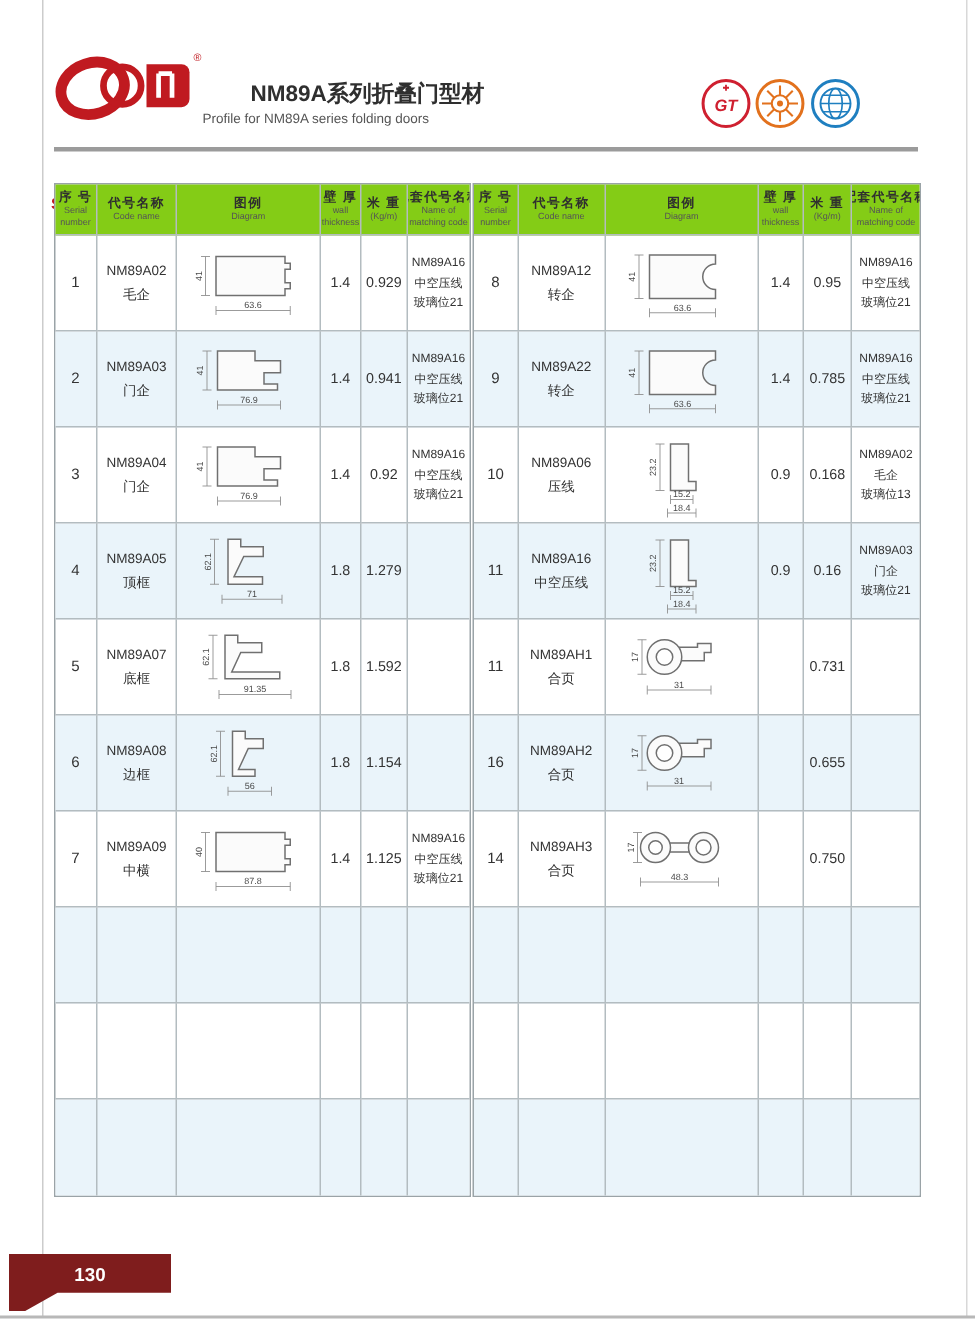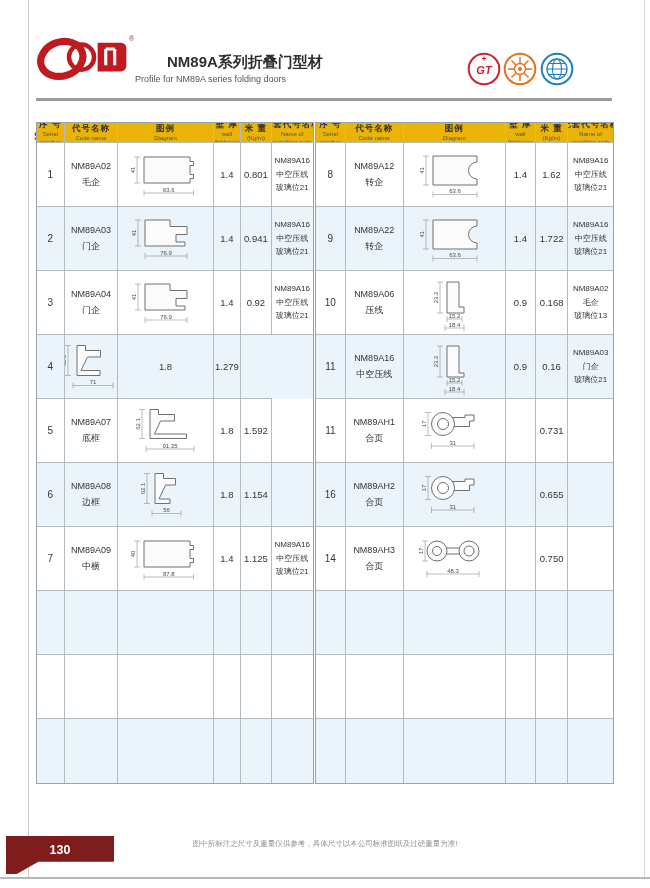--- a/index.html
+++ b/index.html
@@ -15,21 +15,21 @@
          color:#c01a20;letter-spacing:0.2px;margin-top:46px;}
   .title-zh{position:absolute;left:135px;top:53px;font-size:15px;font-weight:bold;color:#2f2f2f;margin-left:32px;}
   .title-en{position:absolute;left:135px;top:74px;font-size:9px;color:#555;}
   .hrule{position:absolute;left:36px;top:98px;width:576px;height:3px;background:#9b9b9b;}
   .badge{position:absolute;top:52px;width:34px;height:34px;}
   
   .ptable{position:absolute;top:122px;border:1px solid #9aa3a7;background:#fff;}
   .ptable-left{left:36px;width:276px;}
   .ptable-right{left:315px;width:297px;}
   .trow{display:grid;grid-template-columns:10% 19.5% 34.5% 10% 11% 15%;height:64px;}
-  .trow.thead{height:20px;background:#eab308;}
+  .trow.thead{height:34px;background:#84cc16;}
   .trow.alt{background:#eaf4fa;}
   .tc{border-right:1px solid #b3bcc0;border-bottom:1px solid #b3bcc0;display:flex;
       flex-direction:column;align-items:center;justify-content:center;text-align:center;
       overflow:hidden;min-width:0;}
   .tc:last-child{border-right:none;}
   .trow:last-child .tc{border-bottom:none;}
   .th .zh{font-size:8.5px;font-weight:bold;color:#2f2f2f;letter-spacing:1px;white-space:nowrap;}
   .th .en{font-size:6px;color:#555;line-height:1.2;padding:0 1px;}
   .cell-serial{font-size:10px;color:#333;}
   .cell-code{font-size:9px;color:#333;line-height:1.7;}
@@ -128,21 +128,21 @@
             <line class="dim" x1="16" y1="11" x2="22" y2="11"></line>
             <line class="dim" x1="16" y1="37" x2="22" y2="37"></line>
             <text class="dlbl" x="16.5" y="24" text-anchor="middle" transform="rotate(-90 16.5 24)">41</text>
             <line class="dim" x1="26" y1="47" x2="75.5" y2="47"></line>
             <line class="dim" x1="26" y1="44" x2="26" y2="50"></line>
             <line class="dim" x1="75.5" y1="44" x2="75.5" y2="50"></line>
             <text class="dlbl" x="50.75" y="45.5" text-anchor="middle">63.6</text>
           </svg>
         </div>
         <div class="tc cell-num">1.4</div>
-        <div class="tc cell-num">0.801</div>
+        <div class="tc cell-num">0.929</div>
         <div class="tc cell-match">
           <div>NM89A16</div>
           <div>中空压线</div>
           <div>玻璃位21</div>
         </div>
       </div>
       <div class="trow alt">
         <div class="tc cell-serial">2</div>
         <div class="tc cell-code">
           <div>NM89A03</div>
@@ -191,20 +191,24 @@
         <div class="tc cell-num">1.4</div>
         <div class="tc cell-num">0.92</div>
         <div class="tc cell-match">
           <div>NM89A16</div>
           <div>中空压线</div>
           <div>玻璃位21</div>
         </div>
       </div>
       <div class="trow alt">
         <div class="tc cell-serial">4</div>
+        <div class="tc cell-code">
+          <div>NM89A05</div>
+          <div>顶框</div>
+        </div>
         <div class="tc ">
           <svg class="dia" viewBox="0 0 96 58">
             <path class="shp" d="M34,7.5 h8.5 v5 h15 v6.5 h-13 L38,32.5 h19 v5 H34 Z"></path>
             <line class="dim" x1="25" y1="7.5" x2="25" y2="37.5"></line>
             <line class="dim" x1="22" y1="7.5" x2="28" y2="7.5"></line>
             <line class="dim" x1="22" y1="37.5" x2="28" y2="37.5"></line>
             <text class="dlbl" x="22.5" y="22.5" text-anchor="middle" transform="rotate(-90 22.5 22.5)">62.1</text>
             <line class="dim" x1="30" y1="47.5" x2="70" y2="47.5"></line>
             <line class="dim" x1="30" y1="44.5" x2="30" y2="50.5"></line>
             <line class="dim" x1="70" y1="44.5" x2="70" y2="50.5"></line>
@@ -353,21 +357,21 @@
             <line class="dim" x1="17" y1="10" x2="23" y2="10"></line>
             <line class="dim" x1="17" y1="39" x2="23" y2="39"></line>
             <text class="dlbl" x="17.5" y="24.5" text-anchor="middle" transform="rotate(-90 17.5 24.5)">41</text>
             <line class="dim" x1="27" y1="48.5" x2="71" y2="48.5"></line>
             <line class="dim" x1="27" y1="45.5" x2="27" y2="51.5"></line>
             <line class="dim" x1="71" y1="45.5" x2="71" y2="51.5"></line>
             <text class="dlbl" x="49" y="47" text-anchor="middle">63.6</text>
           </svg>
         </div>
         <div class="tc cell-num">1.4</div>
-        <div class="tc cell-num">1.62</div>
+        <div class="tc cell-num">0.95</div>
         <div class="tc cell-match">
           <div>NM89A16</div>
           <div>中空压线</div>
           <div>玻璃位21</div>
         </div>
       </div>
       <div class="trow alt">
         <div class="tc cell-serial">9</div>
         <div class="tc cell-code">
           <div>NM89A22</div>
@@ -380,21 +384,21 @@
             <line class="dim" x1="17" y1="10" x2="23" y2="10"></line>
             <line class="dim" x1="17" y1="39" x2="23" y2="39"></line>
             <text class="dlbl" x="17.5" y="24.5" text-anchor="middle" transform="rotate(-90 17.5 24.5)">41</text>
             <line class="dim" x1="27" y1="48.5" x2="71" y2="48.5"></line>
             <line class="dim" x1="27" y1="45.5" x2="27" y2="51.5"></line>
             <line class="dim" x1="71" y1="45.5" x2="71" y2="51.5"></line>
             <text class="dlbl" x="49" y="47" text-anchor="middle">63.6</text>
           </svg>
         </div>
         <div class="tc cell-num">1.4</div>
-        <div class="tc cell-num">1.722</div>
+        <div class="tc cell-num">0.785</div>
         <div class="tc cell-match">
           <div>NM89A16</div>
           <div>中空压线</div>
           <div>玻璃位21</div>
         </div>
       </div>
       <div class="trow">
         <div class="tc cell-serial">10</div>
         <div class="tc cell-code">
           <div>NM89A06</div>
@@ -555,14 +559,13 @@
         <div class="tc "></div>
         <div class="tc "></div>
         <div class="tc "></div>
         <div class="tc "></div>
       </div>
     </div>
 
   <div class="page-tab">
     <span>130</span>
   </div>
-  <div class="disclaimer">图中所标注之尺寸及重量仅供参考，具体尺寸以本公司标准图纸及过磅重量为准!</div>
 </div>
 
 </body></html>

